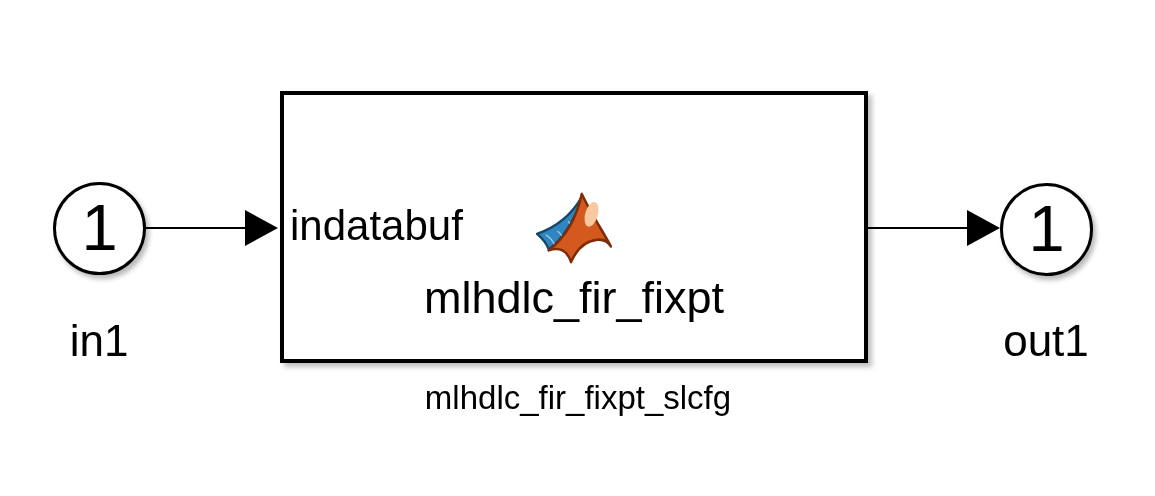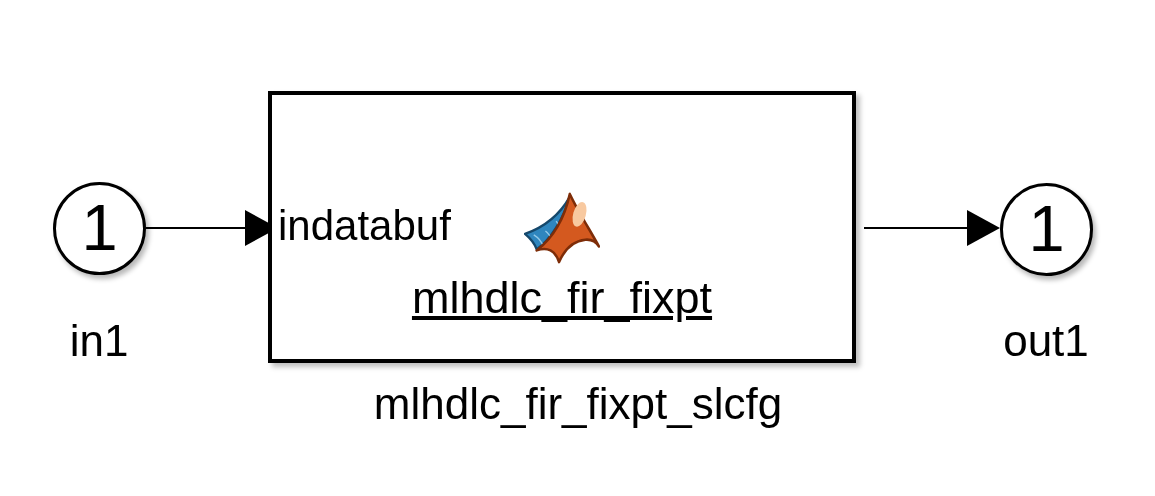--- a/index.html
+++ b/index.html
@@ -58,21 +58,21 @@
     width: 0; height: 0;
     border-top: 18px solid transparent;
     border-bottom: 18px solid transparent;
     border-left: 33px solid #000;
   }
   .arrowhead--in  { left: 245px; top: 210px; }
   .arrowhead--out { left: 967px; top: 210px; }
   
   .function-block {
     position: absolute;
-    left: 268px;
+    left: 280px;
     top: 91px;
     width: 588px;
     height: 272px;
     box-sizing: border-box;
     border: 4px solid #000;
     background: #fff;
     box-shadow: 4px 4px 5px rgba(0,0,0,0.25);
   }
   .block-port-text {
     position: absolute;
@@ -92,28 +92,27 @@
     height: 74px;
   }
   .block-title {
     position: absolute;
     top: 176px;
     left: 50%;
     transform: translateX(-50%);
     font-size: 45px;
     line-height: 1.2;
     white-space: nowrap;
-    text-decoration: underline;
   }
   .block-caption {
     position: absolute;
     top: 378px;
     left: 578px;
     transform: translateX(-50%);
-    font-size: 44px;
+    font-size: 33px;
     line-height: 1.2;
     white-space: nowrap;
   }
 </style>
 </head>
 <body>
 
 <div class="canvas">
 
   <div class="port-circle port-circle--in">

